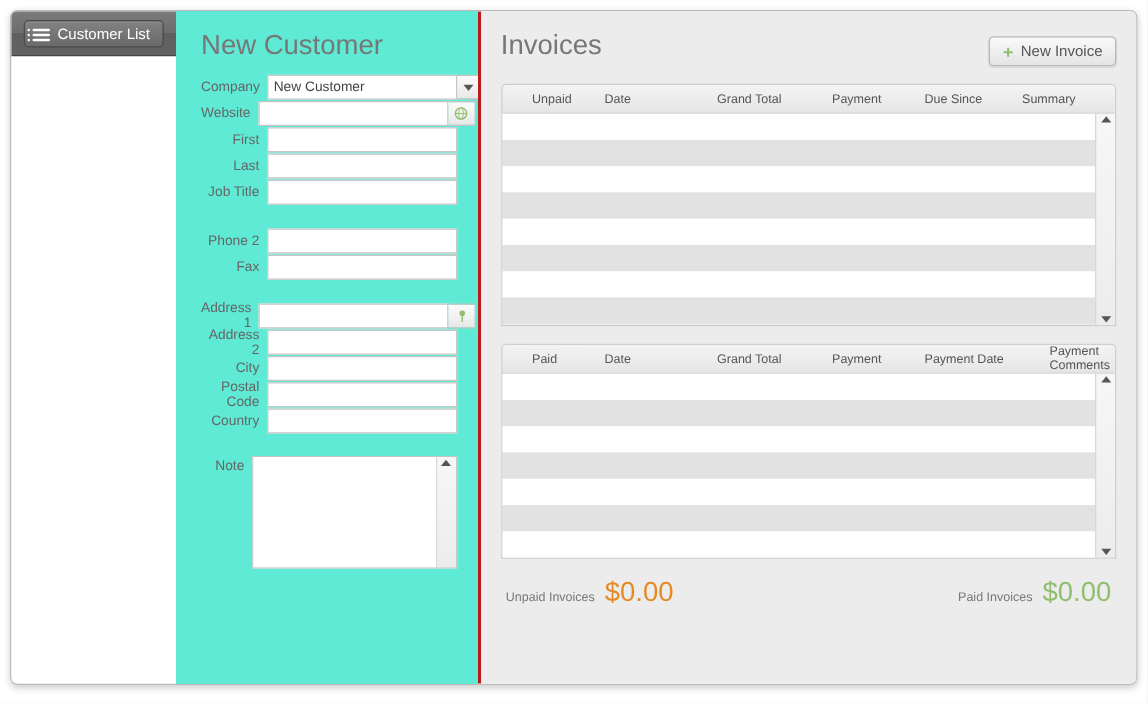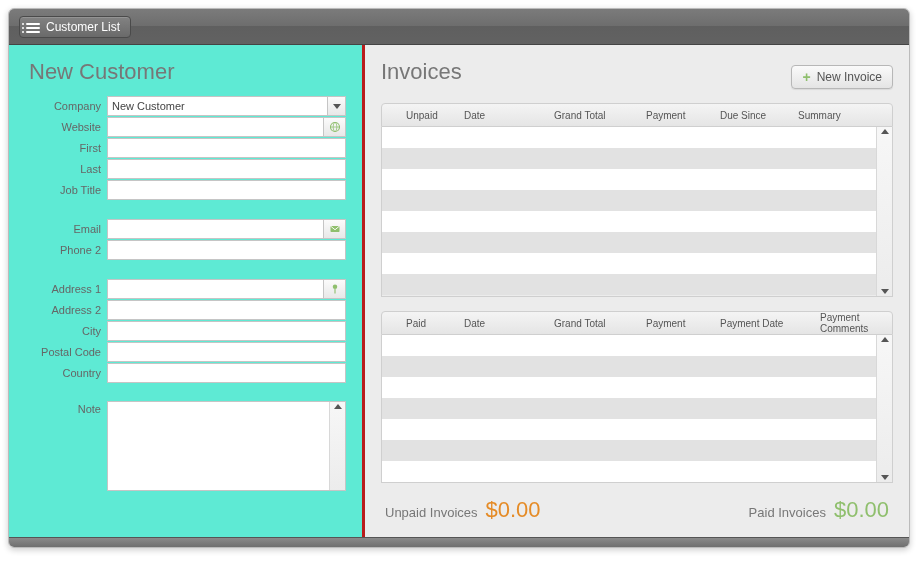--- a/index.html
+++ b/index.html
@@ -14,21 +14,20 @@
 }
 .app {
   width: 902px;
   height: 540px;
   margin: 8px;
   border: 1px solid #bbb;
   border-radius: 6px;
   box-shadow: 0 2px 6px rgba(0,0,0,.2);
   overflow: hidden;
   display: flex;
-  flex-direction: column;
 }
 .topbar {
   height: 36px;
   background: linear-gradient(#7b7b7b,#6d6d6d 49%,#5f5f5f 50%,#626262);
   border-bottom: 1px solid #444;
   display: flex;
   align-items: center;
   padding: 0 10px;
 }
 .topbar-btn {
@@ -212,21 +211,21 @@
   padding:2px 0;
 }
 
 .totals-row {
   display:flex;
   justify-content:space-between;
   align-items:baseline;
   padding: 0 4px;
 }
 .total-item { display:flex; align-items:baseline; gap:8px; }
-.total-label { font-size:13px; color:#777; }
+.total-label { font-size:10px; color:#777; }
 .total-val { font-size:22px; }
 .total-val.orange { color:#e58b26; }
 .total-val.green { color:#8fbf6d; }
 
 .bottombar {
   height:10px;
   background:linear-gradient(#8a8a8a,#6f6f6f);
   border-top:1px solid #555;
 }
 </style>
@@ -288,33 +287,27 @@
         <div class="form-row">
           <div class="form-label">Job Title</div>
           <div class="form-input-wrap">
               <input class="form-input" value="" style="">
             </div>
         </div>
       </div>
 
       <div class="form-group">
         <div class="form-row">
-          <div class="form-label">Email</div>
-          <div class="form-input-wrap">
-            <input class="form-input" value="" style="">
-            <div class="icon-btn">
-              <svg viewBox="0 0 16 16">
-                  <rect x="2" y="4" width="12" height="8" rx="1" fill="#8fbf6d"></rect>
-                  <polyline points="2,4 8,9 14,4" fill="none" stroke="#fff" stroke-width="1.2"></polyline>
-                </svg>
-            </div>
-          </div>
-        </div>
-        <div class="form-row">
           <div class="form-label">Phone 2</div>
+          <div class="form-input-wrap">
+              <input class="form-input" value="" style="">
+            </div>
+        </div>
+        <div class="form-row">
+          <div class="form-label">Fax</div>
           <div class="form-input-wrap">
               <input class="form-input" value="" style="">
             </div>
         </div>
       </div>
 
       <div class="form-group">
         <div class="form-row">
           <div class="form-label">Address 1</div>
           <div class="form-input-wrap">

